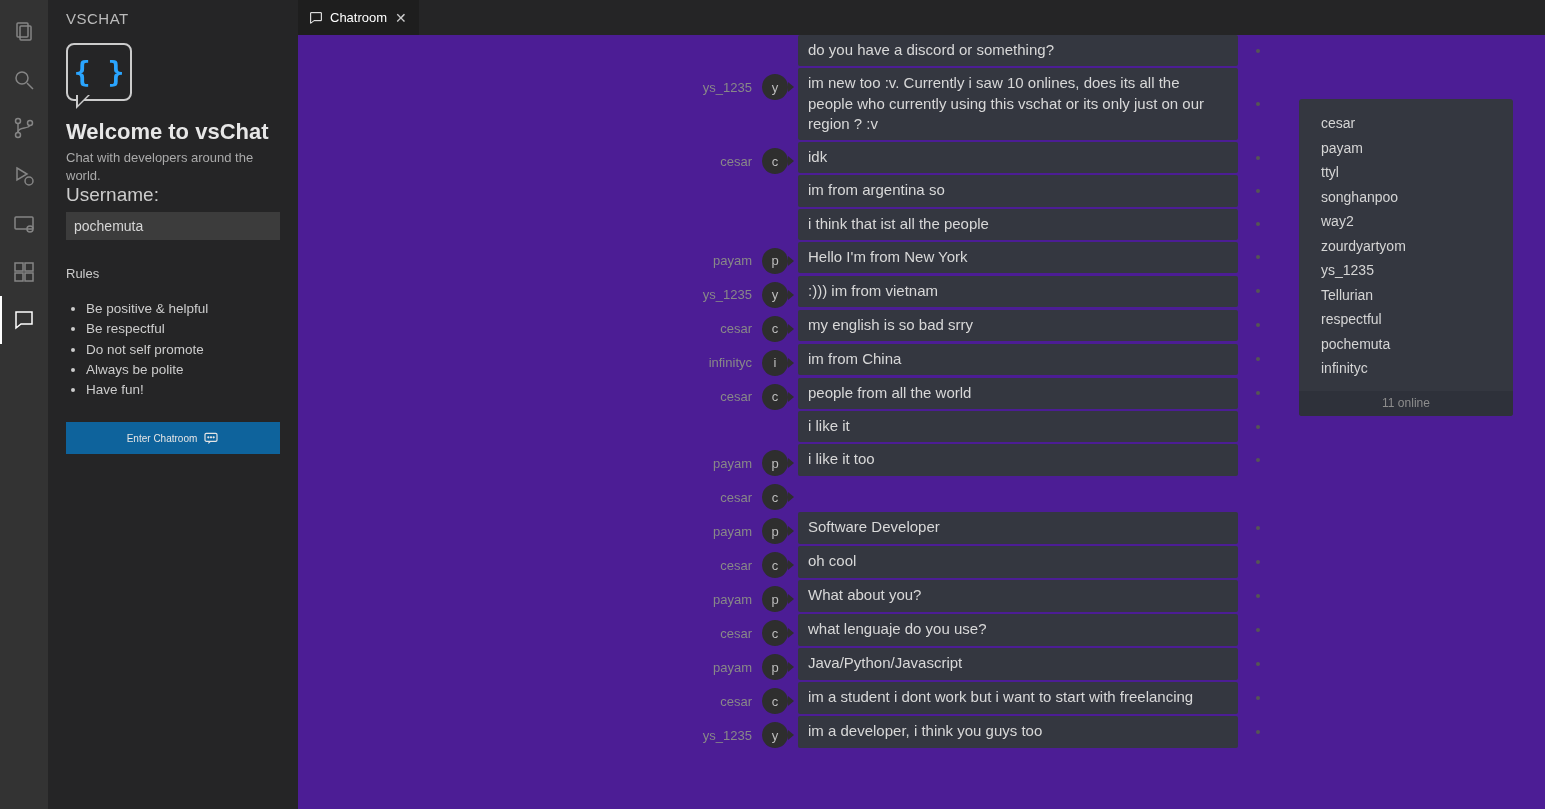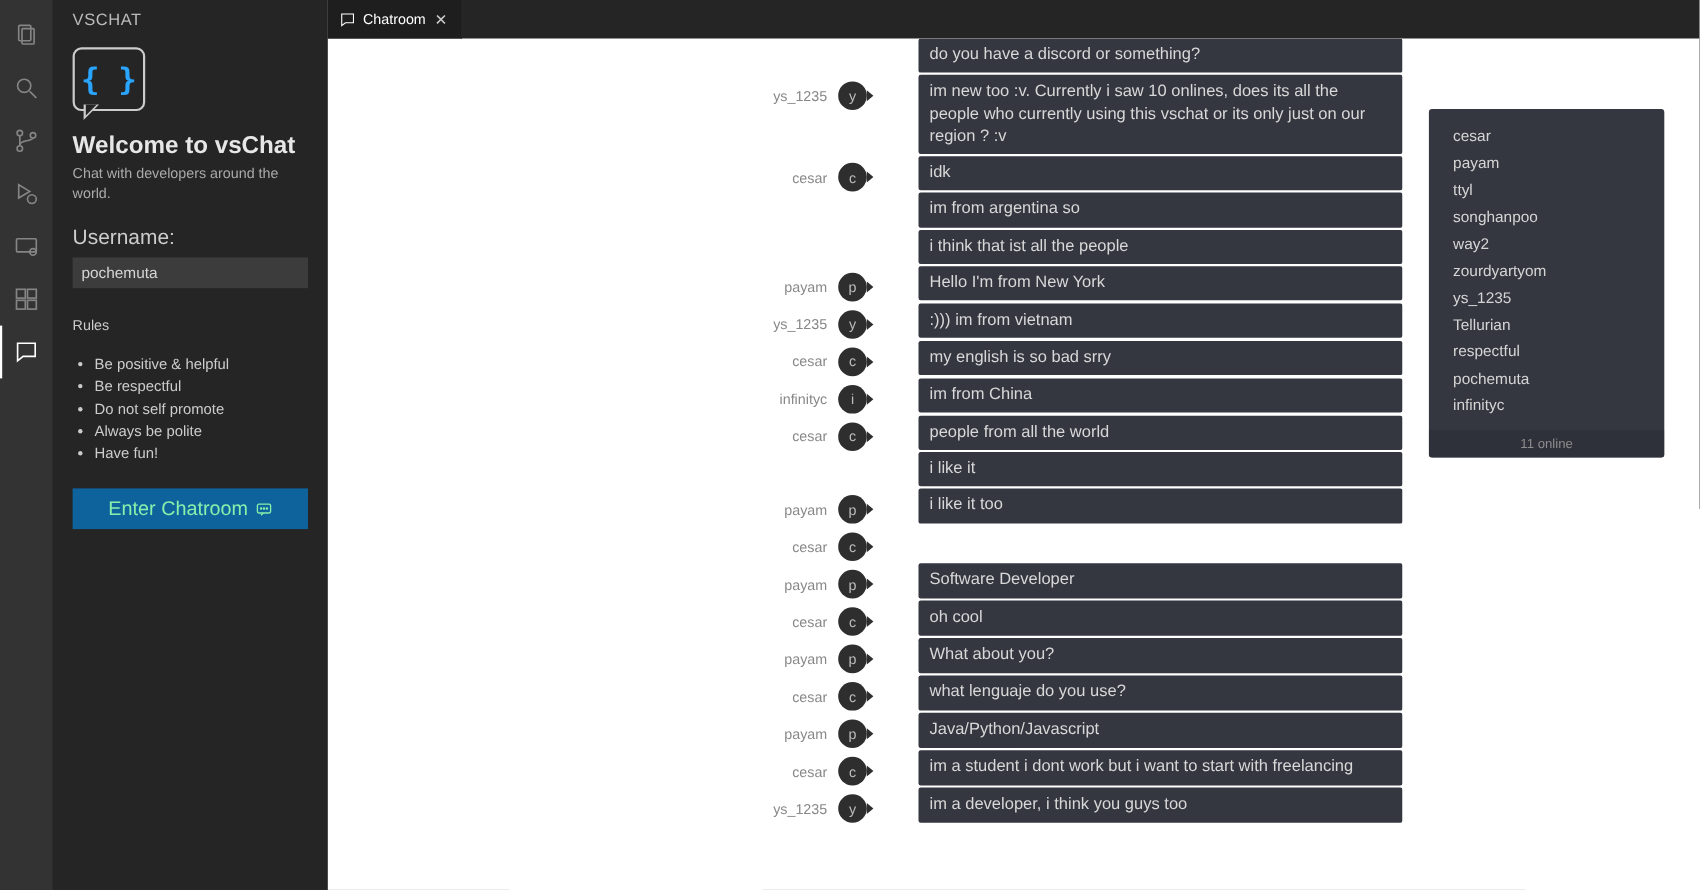--- a/index.html
+++ b/index.html
@@ -98,21 +98,20 @@
   .welcome-heading {
     font-size: 22px;
     font-weight: 700;
     color: #e7e7e7;
     margin: 18px 0 4px 0;
   }
   .welcome-sub {
     font-size: 13px;
     color: #aaaaaa;
     line-height: 1.35;
-    margin-bottom: 22px;
   }
   .field-label {
     font-size: 19px;
     color: #cccccc;
     margin-bottom: 6px;
   }
   .username-input {
     width: 100%;
     background: #3c3c3c;
     border: none;
@@ -131,38 +130,38 @@
     list-style: disc;
     padding-left: 20px;
     color: #cccccc;
     font-size: 13.5px;
     line-height: 1.5;
     margin-bottom: 22px;
   }
   .enter-button {
     width: 100%;
     background: #0e639c;
-    color: #86efac;
+    color: #e5e5e5;
     border: none;
     padding: 8px 0;
-    font-size: 18px;
+    font-size: 10px;
     cursor: pointer;
     display: flex;
     align-items: center;
     justify-content: center;
     gap: 6px;
   }
   .enter-button svg { width: 16px; height: 16px; }
 
   
   .editor-col {
     flex: 1;
     display: flex;
     flex-direction: column;
-    background: #ffffff;
+    background: #4c1d95;
     min-width: 0;
   }
   .tab-bar {
     height: 35px;
     background: #252526;
     display: flex;
     align-items: stretch;
   }
   .tab {
     background: #1e1e1e;
@@ -191,21 +190,21 @@
   }
   .messages {
     flex: 1;
     display: flex;
     flex-direction: column;
     gap: 2px;
   }
   .msg-group {
     display: flex;
     align-items: flex-start;
-    justify-content: space-between;
+    gap: 10px;
   }
   .msg-meta {
     width: 490px;
     flex-shrink: 0;
     display: flex;
     justify-content: flex-end;
     align-items: center;
     gap: 10px;
     padding-top: 6px;
   }

